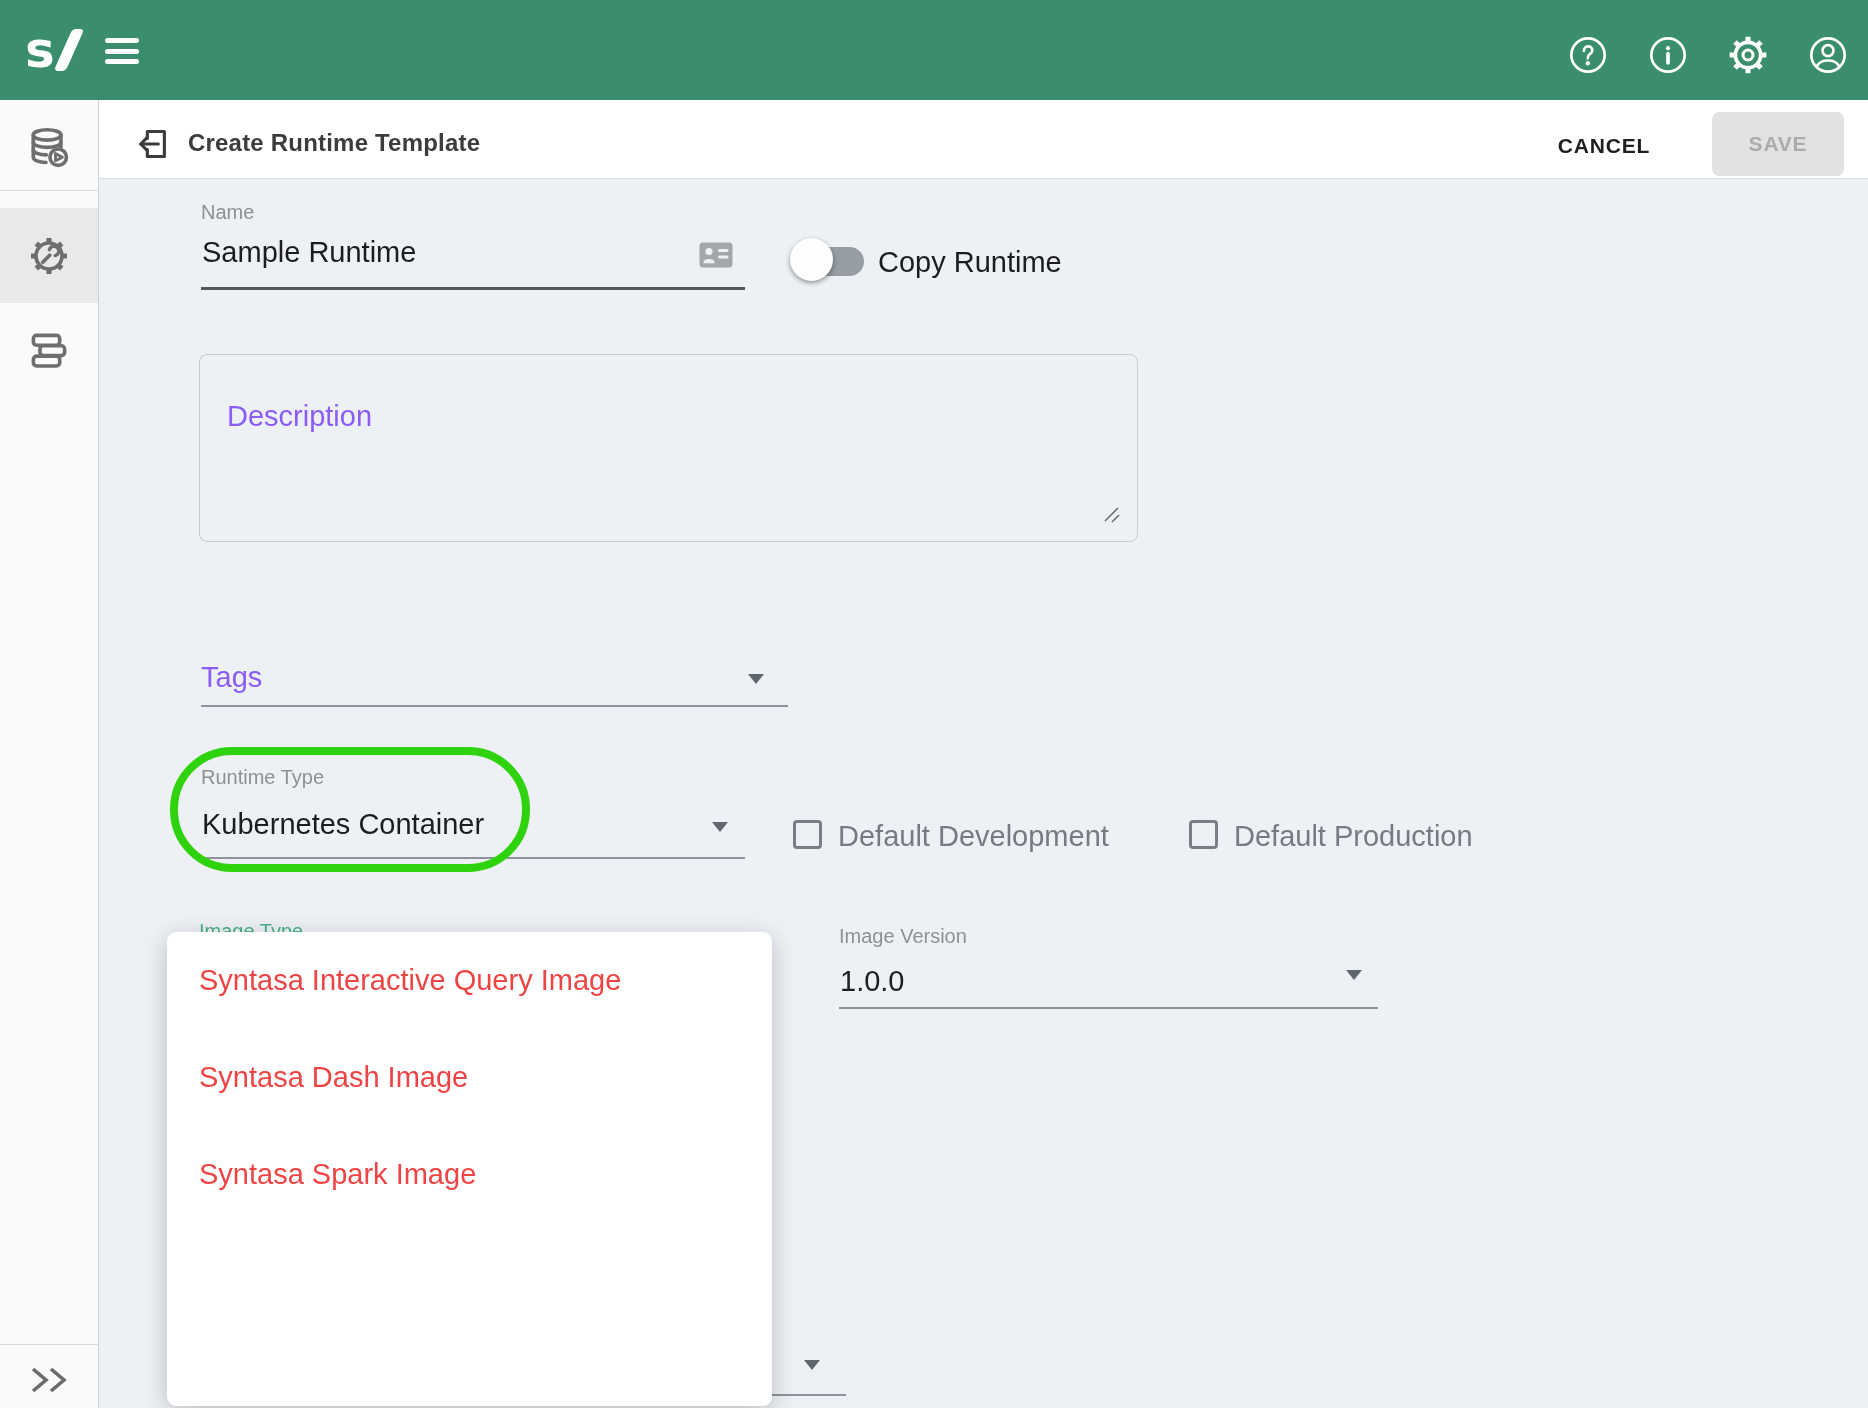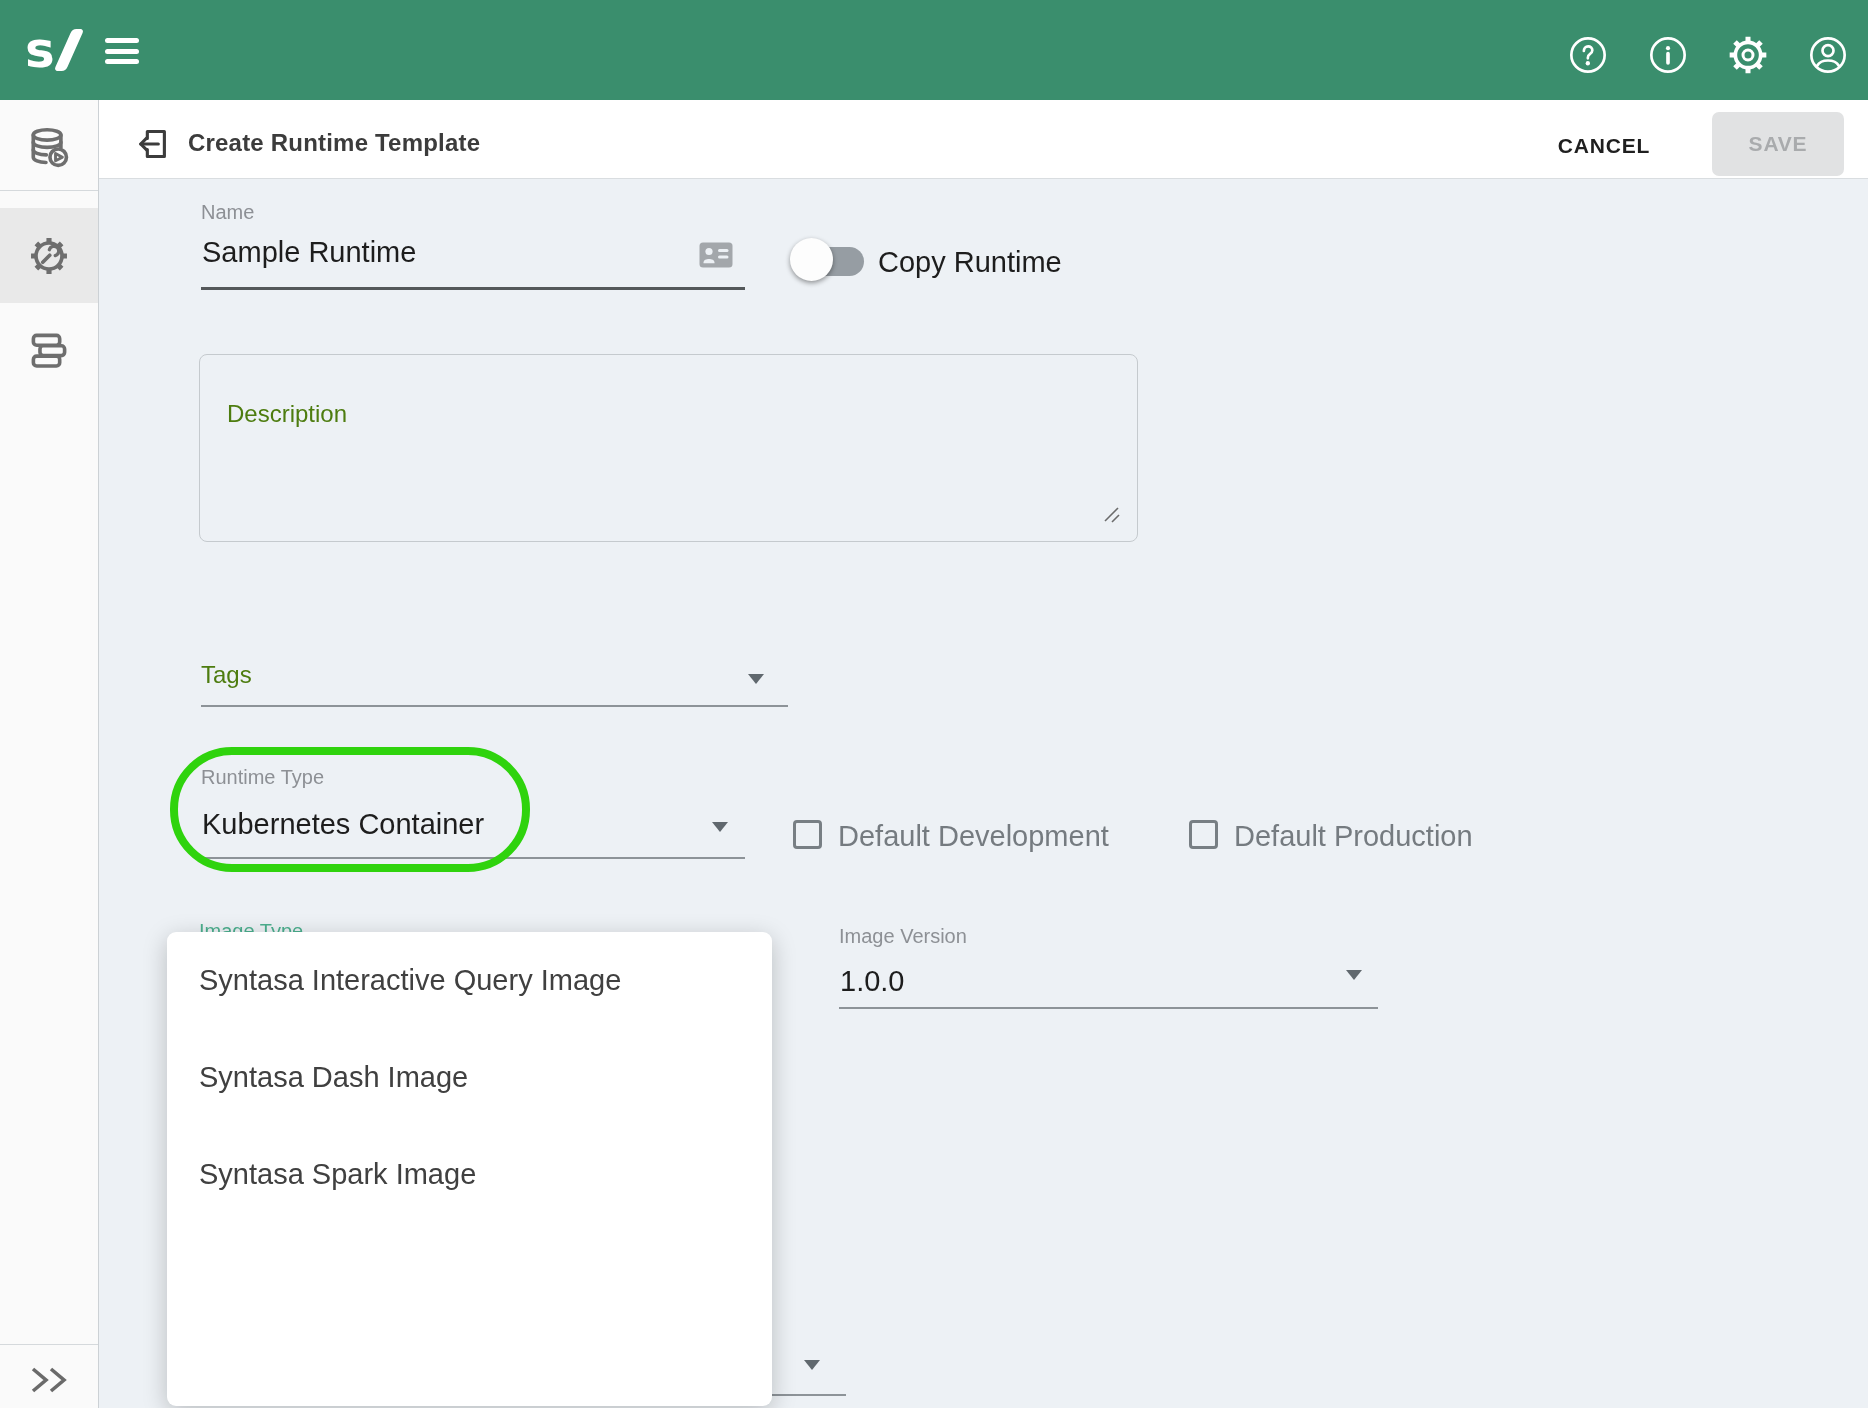--- a/index.html
+++ b/index.html
@@ -31,21 +31,21 @@
 
   
   .sidebar { position:absolute; top:100px; left:0; width:99px; height:1308px; background:#fafafa; border-right:1px solid #ccd1d5; z-index:4; }
   .sidebar .divider { position:absolute; left:0; width:98px; height:1px; background:#d5d9dc; }
   .side-item { position:absolute; left:0; width:98px; height:95px; display:flex; align-items:center; justify-content:center; cursor:pointer; }
   .side-item.active { background:#e9e9e9; }
 
   
   .flabel { position:absolute; font-size:20px; color:#8d9095; }
   .fvalue { position:absolute; font-size:29px; color:#1d1d1d; }
-  .fplaceholder { position:absolute; font-size:24px; color:#4d7c0f; }
+  .fplaceholder { position:absolute; font-size:29px; color:#8b5cf6; }
   .underline { position:absolute; height:2px; background:#8d9398; }
   .underline.dark { height:2.5px; background:#54585a; }
   .dd-arrow { position:absolute; width:0; height:0; border-left:8px solid transparent; border-right:8px solid transparent; border-top:10px solid #60686e; }
 
   .contact-icon { position:absolute; left:698px; top:241px; }
   .toggle { position:absolute; left:790px; top:238px; width:92px; height:44px; cursor:pointer; }
   .toggle .track { position:absolute; left:12px; top:9px; width:62px; height:29px; border-radius:15px; background:#969da3; }
   .toggle .thumb { position:absolute; left:0; top:0; width:43px; height:43px; border-radius:50%; background:#fdfdfd; box-shadow:0 2px 5px rgba(0,0,0,0.4); }
 
   .desc-box { position:absolute; left:199px; top:354px; width:939px; height:188px; border:1px solid #c5cace; border-radius:8px; cursor:text; }
@@ -61,21 +61,21 @@
 
   .image-type-label { position:absolute; left:199px; top:920px; font-size:20px; color:#4caf8e; z-index:1; }
 
   
   .dropdown-panel {
     position:absolute; left:167px; top:932px; width:605px; height:474px;
     background:#ffffff; border-radius:9px; box-shadow:0 6px 24px rgba(0,0,0,0.22);
     z-index:8; overflow:hidden;
   }
   .dd-option { width:100%; height:97px; display:flex; align-items:center; padding-left:32px;
-    font-size:29px; color:#404040; cursor:pointer; }
+    font-size:29px; color:#ef4444; cursor:pointer; }
   .dd-option.selected { height:93px; background:#e0e0e0; color:#4caf8e; }
 
   .hidden-underline { position:absolute; left:770px; top:1394px; width:76px; height:2px; background:#8d9398; z-index:1; }
   .hidden-arrow { position:absolute; left:804px; top:1360px; z-index:1; }
 </style>
 </head>
 <body>
 
 <div class="screen">
 

